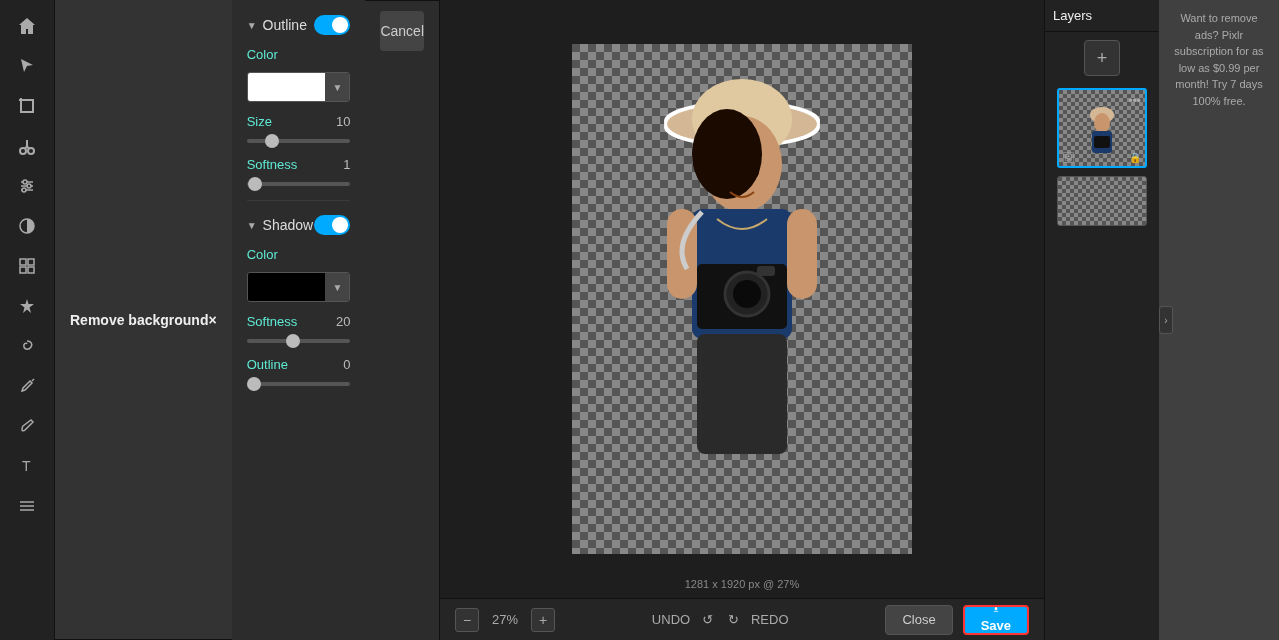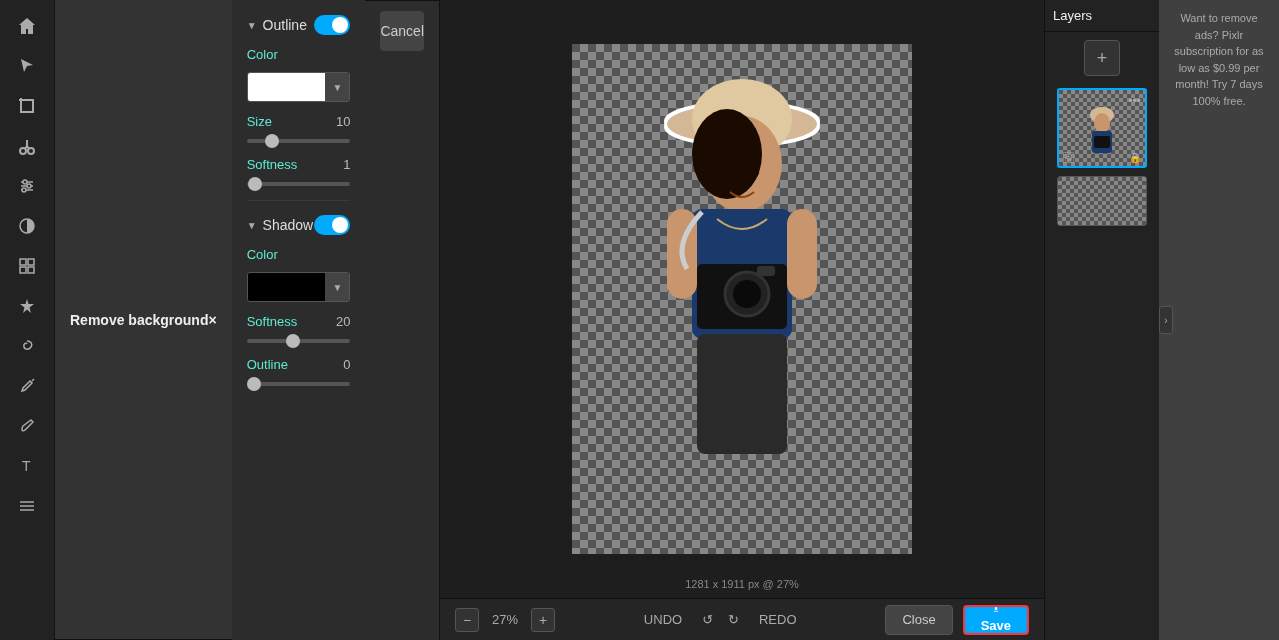--- a/index.html
+++ b/index.html
@@ -294,21 +294,21 @@
       text-align: center;
     }
     .undo-redo-btn {
       background: none;
       border: none;
       color: #aaa;
       cursor: pointer;
       font-size: 13px;
       display: flex;
       align-items: center;
-      gap: 20px;
+      gap: 12px;
     }
     .btn-close-bottom {
       height: 30px;
       padding: 0 16px;
       background: #444;
       border: 1px solid #555;
       border-radius: 4px;
       color: #ccc;
       cursor: pointer;
       font-size: 13px;
@@ -662,21 +662,21 @@
 
           <path d="M130 168 Q100 200 115 225" fill="none" stroke="#ccc" stroke-width="5"></path>
 
           <ellipse cx="158" cy="128" rx="5" ry="6" fill="#1a0a00"></ellipse>
           <ellipse cx="182" cy="128" rx="5" ry="6" fill="#1a0a00"></ellipse>
           <path d="M158 148 Q170 158 182 148" fill="none" stroke="#8b4513" stroke-width="2"></path>
 
           <path d="M145 175 Q170 195 195 175" fill="none" stroke="#c8a86b" stroke-width="2"></path>
         </svg>
       </div>
-      <div class="canvas-info">1281 x 1911 px @ 27%</div>
+      <div class="canvas-info">1281 x 1920 px @ 27%</div>
     </div>
 
     <div class="bottom-bar">
       <div class="bottom-left">
         <div class="zoom-btn">−</div>
         <span class="zoom-level">27%</span>
         <div class="zoom-btn">+</div>
       </div>
       <div class="bottom-center">
         <button class="undo-redo-btn">

